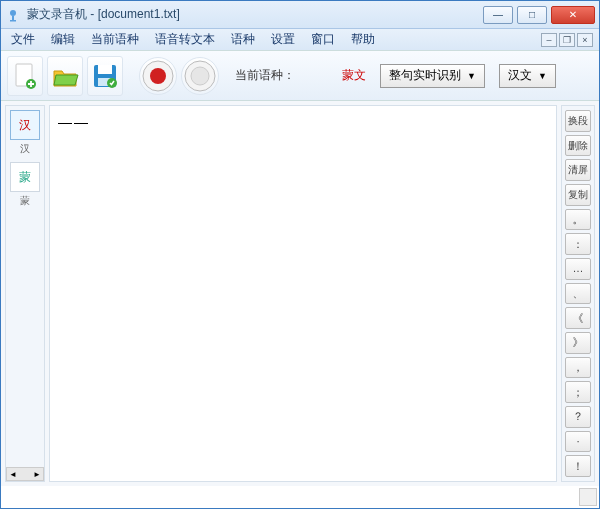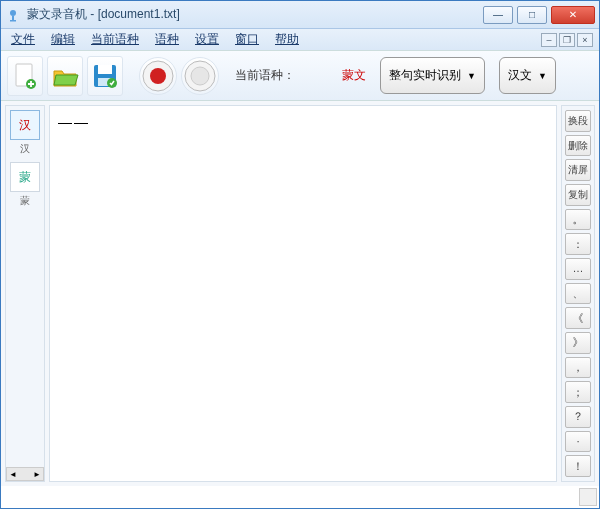--- a/index.html
+++ b/index.html
@@ -7,29 +7,29 @@
 .window{width:600px;height:509px;background:#fff;border:1px solid #3a7ac0;display:flex;flex-direction:column;box-shadow:0 0 4px rgba(0,0,0,.3);}
 .titlebar{height:28px;background:linear-gradient(#e6f0fb,#d6e6f7);display:flex;align-items:center;padding:0 4px;border-bottom:1px solid #aac6e6;}
 .titlebar .app-icon{width:16px;height:16px;margin-right:6px;}
 .titlebar .title{flex:1;color:#2a4a6a;}
 .win-controls{display:flex;gap:0;}
 .win-btn{width:30px;height:18px;border:1px solid #7a9bc0;border-radius:2px;background:linear-gradient(#f8fbff,#dce9f7);display:flex;align-items:center;justify-content:center;margin-left:4px;font-size:10px;color:#2a4a6a;}
 .win-btn.close{background:linear-gradient(#f07060,#d04030);border-color:#c03020;color:#fff;width:44px;}
 .mdi-controls{display:flex;gap:2px;margin-left:8px;}
 .mdi-btn{width:16px;height:14px;border:1px solid #9ab;background:#eaf2fb;font-size:9px;display:flex;align-items:center;justify-content:center;color:#456;}
 .menubar{height:22px;background:linear-gradient(#e8f1fb,#dae8f7);display:flex;align-items:center;padding:0 6px;gap:8px;border-bottom:1px solid #cdd;}
-.menubar span{color:#1a3a6a;padding:2px 4px;text-decoration:underline;}
+.menubar span{color:#1a3a6a;padding:2px 4px;}
 .toolbar{height:50px;background:linear-gradient(#f8fbff,#e6eff9);border-bottom:1px solid #cdd;display:flex;align-items:center;padding:0 6px;gap:4px;}
 .tbtn{width:36px;height:40px;display:flex;align-items:center;justify-content:center;background:linear-gradient(#fff,#eef4fb);border:1px solid #dde6f0;border-radius:3px;}
 .status-block{display:flex;flex-direction:column;gap:4px;margin-left:12px;font-size:12px;}
 .status-block .row{display:flex;gap:6px;}
 .status-block .lbl{color:#333;}
 .status-block .v1{color:#c00;margin-left:41px;}
 .status-block .v2{color:#07c;}
-.dropdown{height:37px;border:1px solid #999;background:linear-gradient(#fff,#e8e8e8);padding:0 8px;display:flex;align-items:center;gap:6px;border-radius:6px;margin-left:10px;}
+.dropdown{height:24px;border:1px solid #999;background:linear-gradient(#fff,#e8e8e8);padding:0 8px;display:flex;align-items:center;gap:6px;border-radius:0;margin-left:10px;}
 .dropdown .arrow{font-size:9px;}
 .workspace{flex:1;display:flex;background:#f4f7fb;padding:4px;gap:4px;overflow:hidden;}
 .left-panel{width:40px;background:#f2f6fb;border:1px solid #d6e0ea;display:flex;flex-direction:column;align-items:center;padding-top:4px;}
 .lang-tab{width:30px;height:30px;border:1px solid #cfd8e2;background:#fff;display:flex;align-items:center;justify-content:center;font-size:18px;margin-bottom:2px;}
 .lang-tab.active{background:#eaf6ff;border-color:#8ab8e0;}
 .lang-tab .han{color:#c00;}
 .lang-tab .mon{color:#2aa88a;}
 .lang-sel{font-size:10px;color:#666;margin-bottom:6px;}
 .left-panel .spacer{flex:1;}
 .hscroll{height:14px;width:100%;background:#e8e8e8;display:flex;align-items:center;justify-content:space-between;border:1px solid #ccc;}
@@ -62,20 +62,21 @@
       <div class="win-btn">—</div>
       <div class="win-btn">□</div>
       <div class="win-btn close">✕</div>
     </div>
   </div>
 
   <div class="menubar">
     <span>文件</span>
     <span>编辑</span>
     <span>当前语种</span>
+    <span>语音转文本</span>
     <span>语种</span>
     <span>设置</span>
     <span>窗口</span>
     <span>帮助</span>
     <div style="flex:1"></div>
     <div class="mdi-controls">
       <div class="mdi-btn">–</div>
       <div class="mdi-btn">❐</div>
       <div class="mdi-btn">×</div>
     </div>

